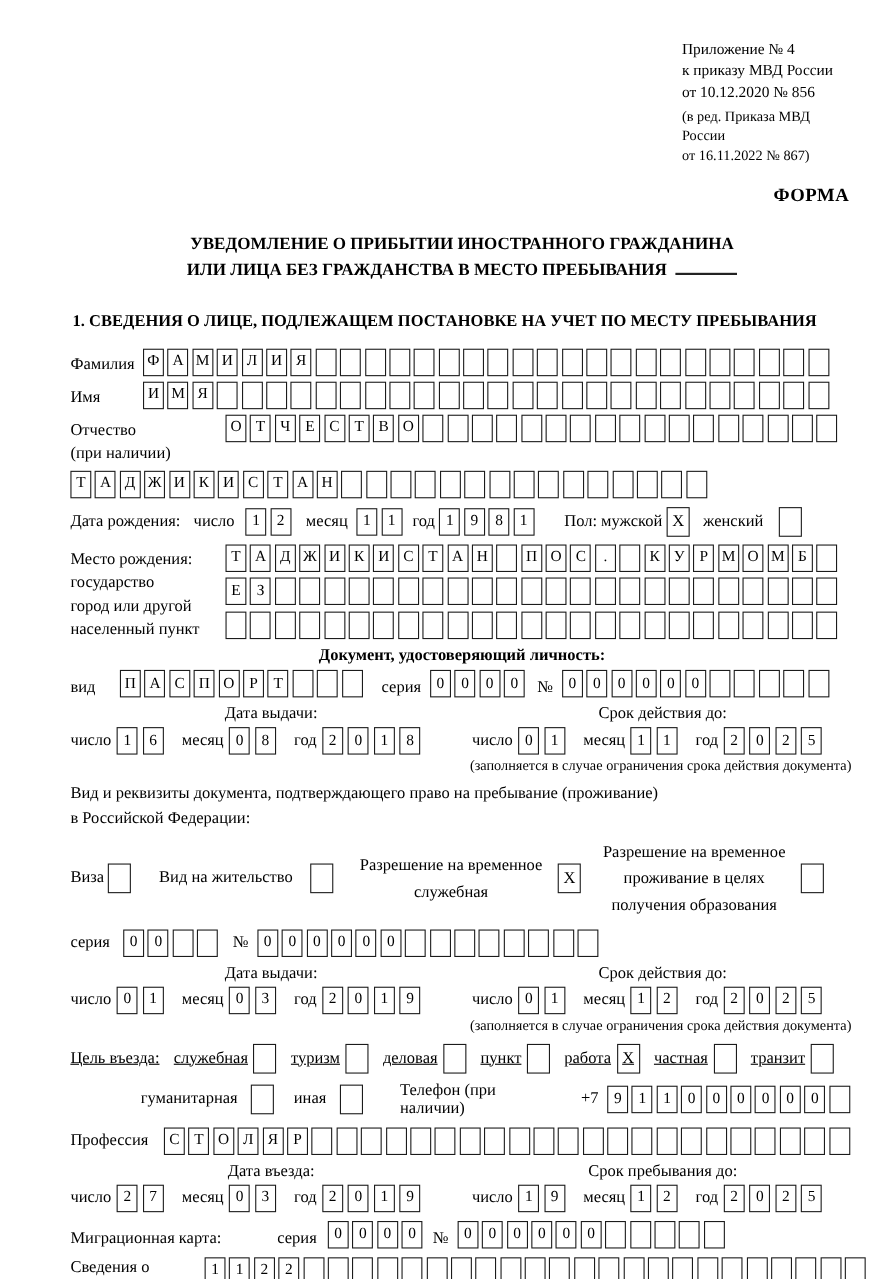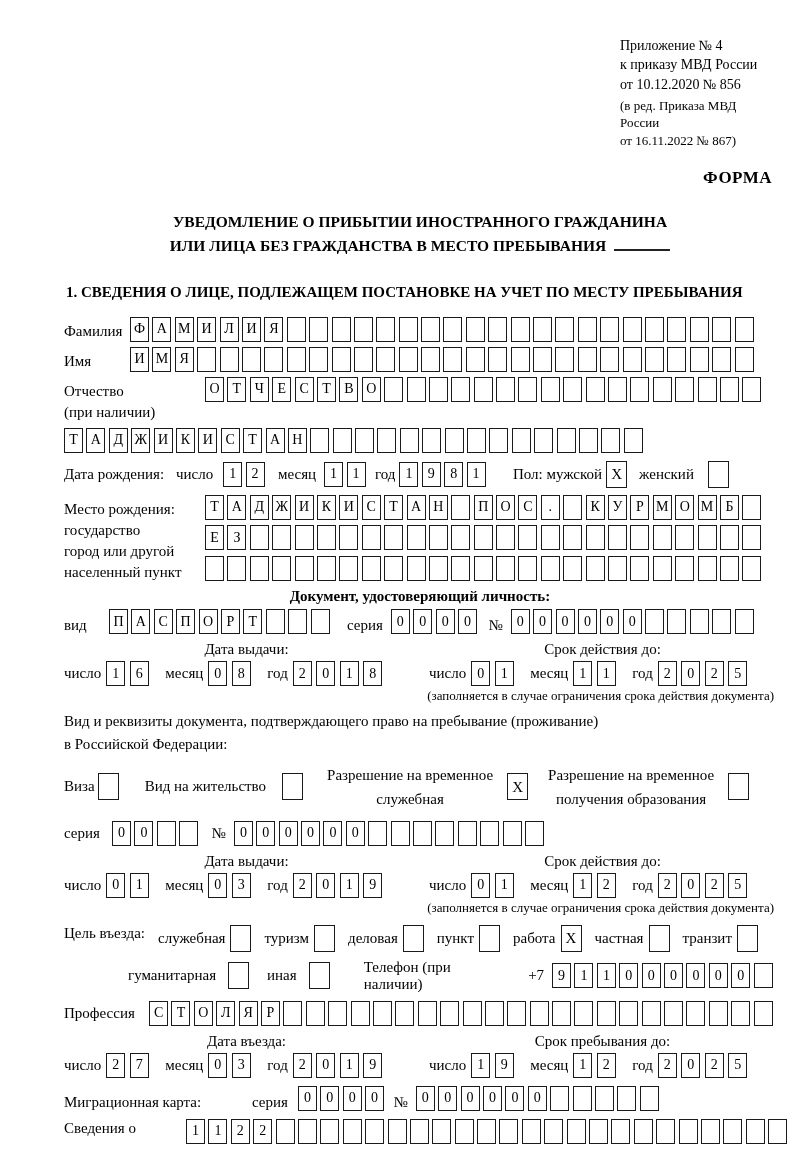--- a/index.html
+++ b/index.html
@@ -48,21 +48,21 @@
   .dgroup .lbl { margin-right:5px; }
   .dgroup .gap { margin-left:12px; }
   .dgroup .box { margin-right:4.5px; }
   .fnote { font-size:13px; text-align:right; margin-top:2px; padding-right:2px; }
   
   .opt-row { display:flex; align-items:center; margin-top:6px; line-height:24px; }
   .opt-row .cbox { margin-top:0; }
   .opt-center { text-align:center; line-height:24px; }
   .inline-lbl { line-height:27px; }
   
-  .purpose-row { display:flex; margin-top:9px; }
+  .purpose-row { display:flex; align-items:center; margin-top:9px;text-decoration:underline; }
   .purpose-row .cbox { margin-left:5px; }
   .purpose-item { display:flex; align-items:center; margin-left:13px; }
   .purpose-item:first-of-type { margin-left:7px; }
   .phone-row { display:flex; align-items:center; margin-top:7px; }
   .rep-wrap { display:flex; align-items:flex-start; margin-top:6px; }
   .mig-row { display:flex; align-items:flex-end; margin-top:8px; }
 </style>
 </head>
 <body>
 
@@ -426,20 +426,21 @@
   <span class="cbox" style="margin-left:3px"></span>
   <span class="inline-lbl" style="margin-left:26px">Вид на жительство</span>
   <span class="cbox" style="margin-left:16px"></span>
   <div class="opt-center" style="margin-left:24px">
     <div>Разрешение на временное</div>
     <div>служебная</div>
   </div>
   <span class="cbox" style="margin-left:14px">X</span>
   <div class="opt-center" style="margin-left:20px">
     <div>Разрешение на временное</div>
+    <div>проживание в целях</div>
     <div>получения образования</div>
   </div>
   <span class="cbox" style="margin-left:14px"></span>
 </div>
 
 <div class="frow" style="align-items:center; margin-top:10px">
   <div style="width:48px">серия</div>
   <span class="boxes">
       <span class="box">0</span>
       <span class="box">0</span>

